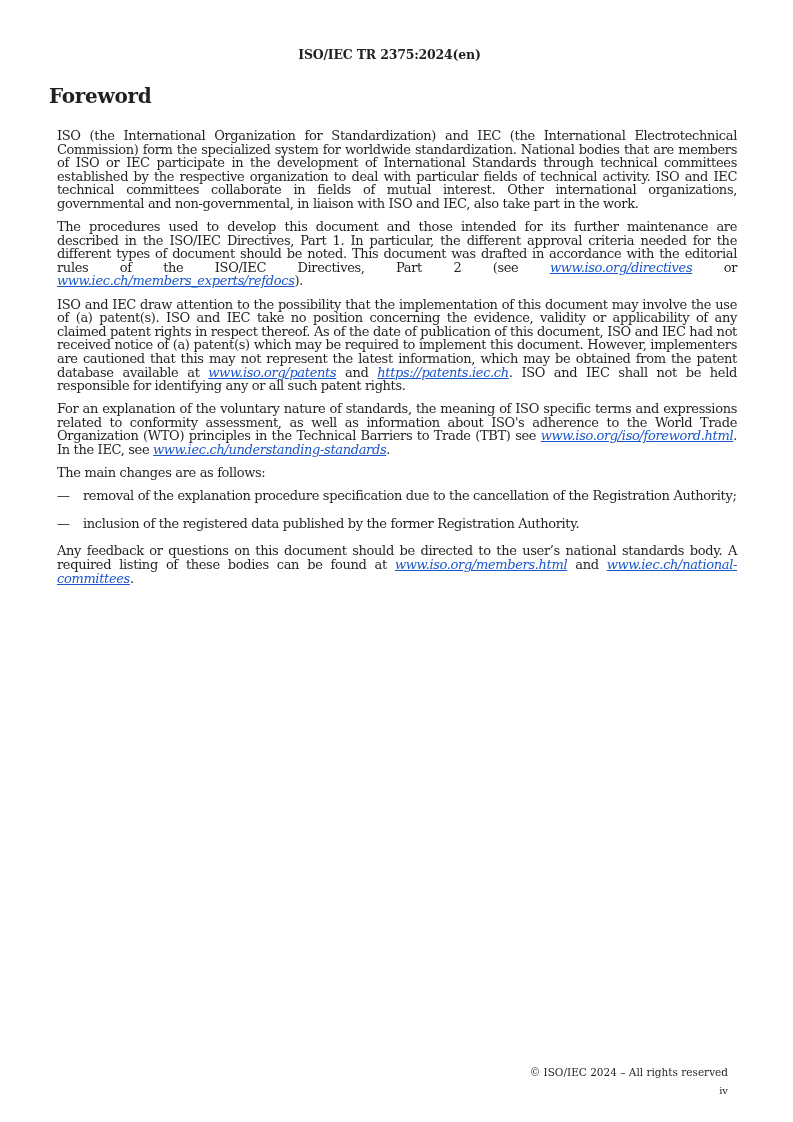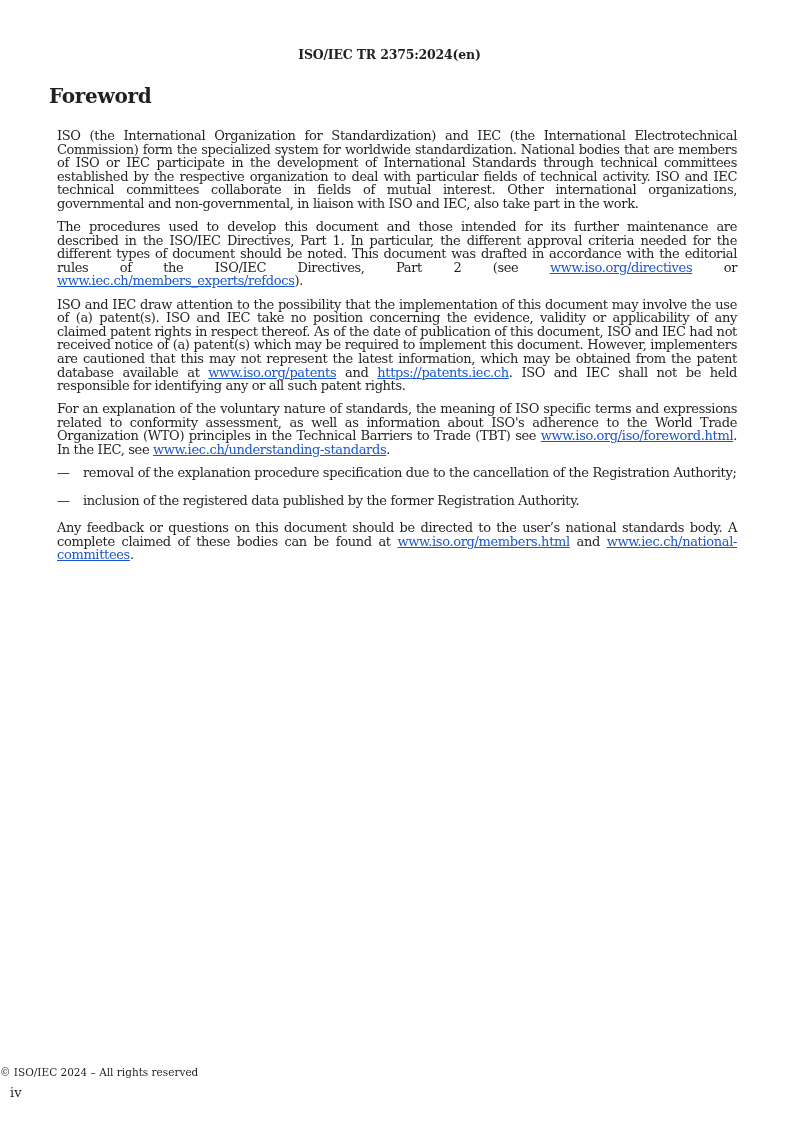--- a/index.html
+++ b/index.html
@@ -14,29 +14,29 @@
   }
   .title {
     position: absolute; top: 84px; left: 49px;
     font-weight: bold; font-size: 20px; margin: 0; letter-spacing: -0.3px;
   }
   .body {
     position: absolute; top: 129px; left: 57px; width: 680px;
     font-size: 13px; line-height: 13.6px; letter-spacing: -0.35px;
   }
   .body p { margin: 0 0 9.5px 0; text-align: justify; }
-  .body a { color: #1a56c9; text-decoration: underline; }
+  .body a { color: #1a56c9; text-decoration: underline; font-style: italic; }
   .dash-item { display: flex; margin: 0 0 14px 0; }
   .dash-item .dash { width: 26px; flex: none; }
   .dash-item .txt { flex: 1; }
   .footer {
-    position: absolute; left: 0; width: 728px; text-align: left; font-size: 10.5px;
+    position: absolute; left: 0; width: 728px; text-align: right; font-size: 10.5px;
   }
   .footer.copy { top: 1066px; }
-  .footer.page { top: 1085px; font-size: 13px; margin-left: 10px; }
+  .footer.page { top: 1085px; font-size: 10px; }
 </style>
 </head>
 <body>
 
 <div class="page-header">ISO/IEC TR 2375:2024(en)</div>
 
 <h1 class="title">Foreword</h1>
 
 <div class="body">
   <p>ISO (the International Organization for Standardization) and IEC (the International Electrotechnical Commission) form the specialized system for worldwide standardization. National bodies that are members of ISO or IEC participate in the development of International Standards through technical committees established by the respective organization to deal with particular fields of technical activity. ISO and IEC technical committees collaborate in fields of mutual interest. Other international organizations, governmental and non-governmental, in liaison with ISO and IEC, also take part in the work.</p>
@@ -49,29 +49,30 @@
     <span>ISO and IEC draw attention to the possibility that the implementation of this document may involve the use of (a) patent(s). ISO and IEC take no position concerning the evidence, validity or applicability of any claimed patent rights in respect thereof. As of the date of publication of this document, ISO and IEC had not received notice of (a) patent(s) which may be required to implement this document. However, implementers are cautioned that this may not represent the latest information, which may be obtained from the patent database available at </span><a>www.iso.org/patents</a><span> and </span><a>https://patents.iec.ch</a><span>. ISO and IEC shall not be held responsible for identifying any or all such patent rights.</span>
   </p>
 
 
   <p>
     <span>For an explanation of the voluntary nature of standards, the meaning of ISO specific terms and expressions related to conformity assessment, as well as information about ISO's adherence to the World Trade Organization (WTO) principles in the Technical Barriers to Trade (TBT) see </span><a>www.iso.org/iso/foreword.html</a><span>. In the IEC, see </span><a>www.iec.ch/understanding-standards</a><span>.</span>
   </p>
 
 
 
+  <p>The main changes are as follows:</p>
 
   <div class="dash-item">
     <span class="dash">—</span>
     <span class="txt">removal of the explanation procedure specification due to the cancellation of the Registration Authority;</span>
   </div>
   <div class="dash-item">
     <span class="dash">—</span>
     <span class="txt">inclusion of the registered data published by the former Registration Authority.</span>
   </div>
 
   <p>
-    <span>Any feedback or questions on this document should be directed to the user’s national standards body. A complete claimed of these bodies can be found at </span><a>www.iso.org/members.html</a><span> and </span><a>www.iec.ch/national-committees</a><span>.</span>
+    <span>Any feedback or questions on this document should be directed to the user’s national standards body. A required listing of these bodies can be found at </span><a>www.iso.org/members.html</a><span> and </span><a>www.iec.ch/national-committees</a><span>.</span>
   </p>
 </div>
 
 <div class="footer copy">© ISO/IEC 2024 – All rights reserved</div>
 <div class="footer page">iv</div>
 
 </body></html>

